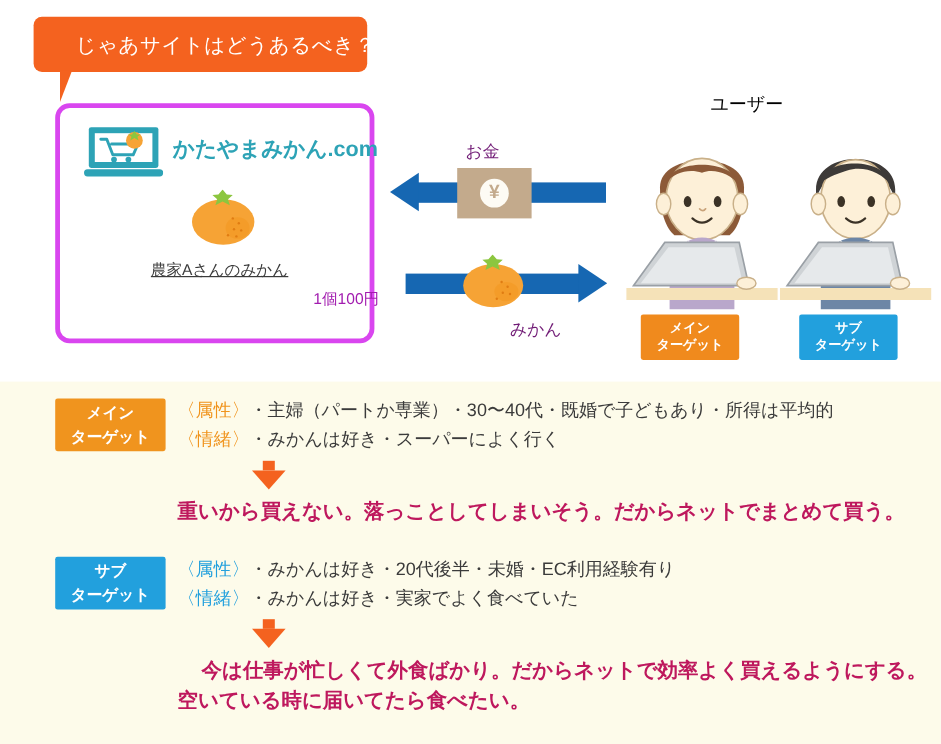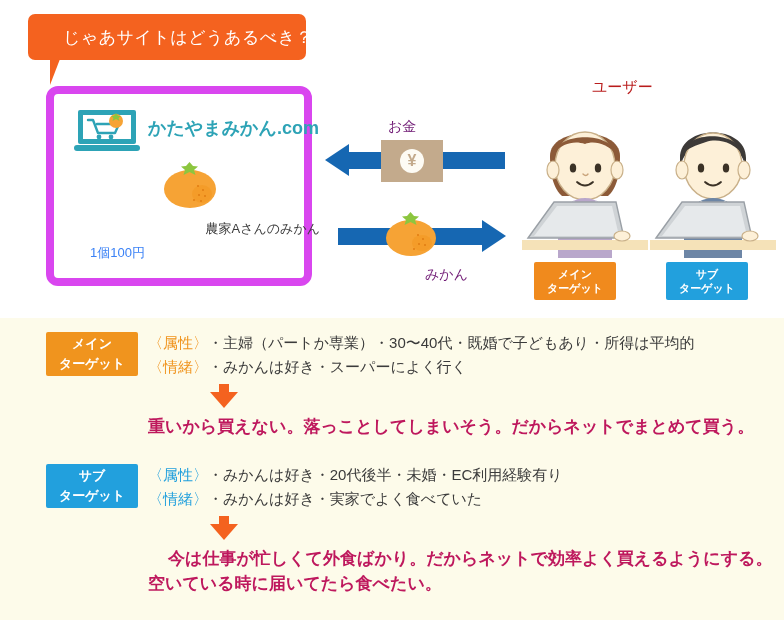--- a/index.html
+++ b/index.html
@@ -27,35 +27,35 @@
   .bubble-tail{
     position:absolute;left:50px;top:59px;width:0;height:0;
     border-left:10px solid #f4621f;
     border-right:14px solid transparent;
     border-bottom:26px solid transparent;
   }
 
   
   .site-card{
     position:absolute;left:46px;top:86px;width:266px;height:200px;
-    border:8px solid #d946ef;border-radius:12px;background:#fff;box-sizing:border-box;
+    border:4px solid #d946ef;border-radius:12px;background:#fff;box-sizing:border-box;
   }
   .laptop{position:absolute;left:20px;top:14px;width:66px;height:46px;}
   .site-name{
     position:absolute;left:94px;top:22px;
     color:#2da3b6;font-size:18px;font-weight:bold;white-space:nowrap;
   }
   .card-mikan{position:absolute;left:108px;top:68px;width:56px;height:48px;}
   .card-line1{
-    position:absolute;left:0;top:126px;width:266px;text-align:right;
-    font-size:13px;color:#3b3b3b;
+    position:absolute;left:0;top:126px;width:266px;text-align:center;
+    font-size:13px;color:#3b3b3b;text-decoration:underline;
   }
   .card-line2{
-    position:absolute;left:0;top:150px;width:266px;text-align:left;
-    font-size:13px;color:#3b82f6;padding-left:36px;
+    position:absolute;left:0;top:150px;width:266px;text-align:right;
+    font-size:13px;color:#a21caf;
   }
 
   
   .arrow-label{position:absolute;font-size:14px;color:#701a75;white-space:nowrap;}
   .money-label{left:388px;top:118px;}
   .mikan-label{left:385px;top:266px;margin-left:40px;}
 
   .arrow-left-bar{position:absolute;left:345px;top:152px;width:160px;height:17px;background:#1667b2;}
   .arrow-left-head{
     position:absolute;left:325px;top:144px;width:0;height:0;
@@ -78,21 +78,21 @@
 
   .arrow-right-bar{position:absolute;left:338px;top:228px;width:150px;height:17px;background:#1667b2;}
   .arrow-right-head{
     position:absolute;left:482px;top:220px;width:0;height:0;
     border-top:16px solid transparent;border-bottom:16px solid transparent;
     border-left:24px solid #1667b2;
   }
   .arrow-mikan{position:absolute;left:384px;top:212px;width:54px;height:46px;}
 
   
-  .users-title{position:absolute;left:592px;top:78px;font-size:15px;color:#b91c1c;white-space:nowrap;}
+  .users-title{position:absolute;left:592px;top:78px;font-size:15px;color:#000000;white-space:nowrap;}
   .person{position:absolute;top:108px;width:130px;height:150px;}
   .person.woman{left:520px;}
   .person.man{left:648px;}
 
   .badge{
     position:absolute;width:82px;height:38px;border-radius:2px;
     display:flex;flex-direction:column;align-items:center;justify-content:center;
     color:#fff;font-size:11px;line-height:14px;font-weight:bold;
   }
   .badge-main-top{left:534px;top:262px;background:#f08a1d;}

